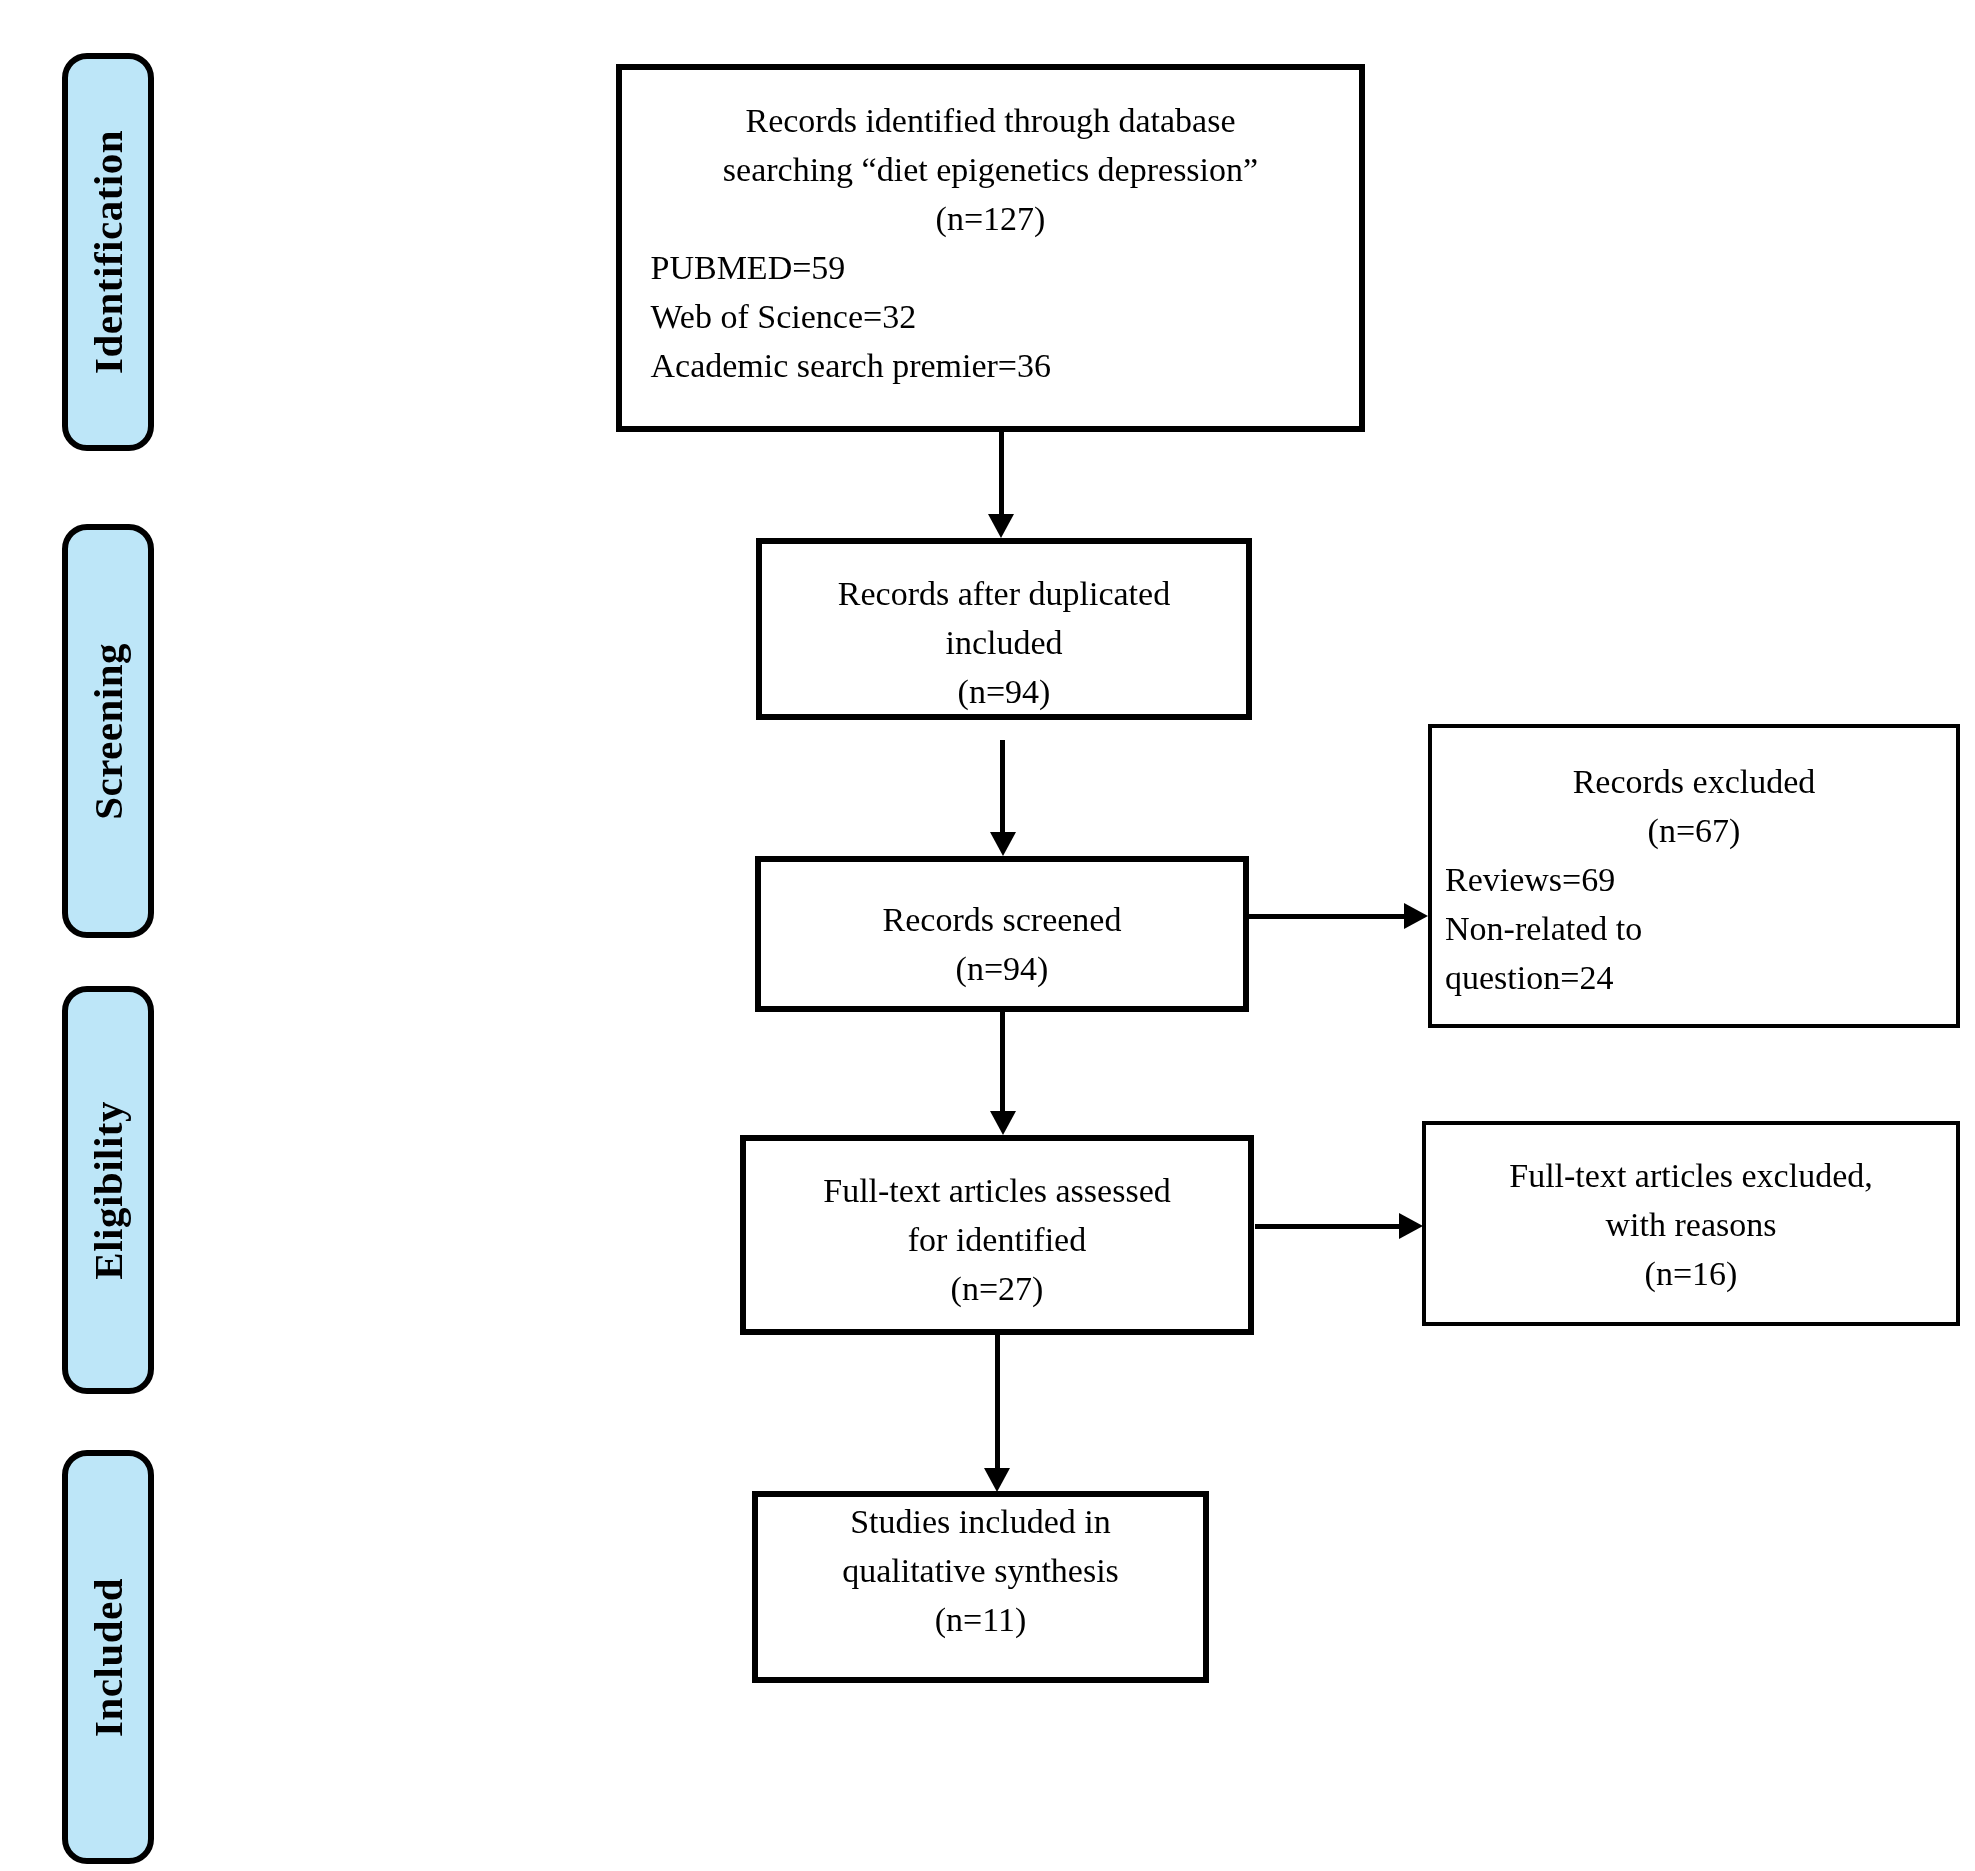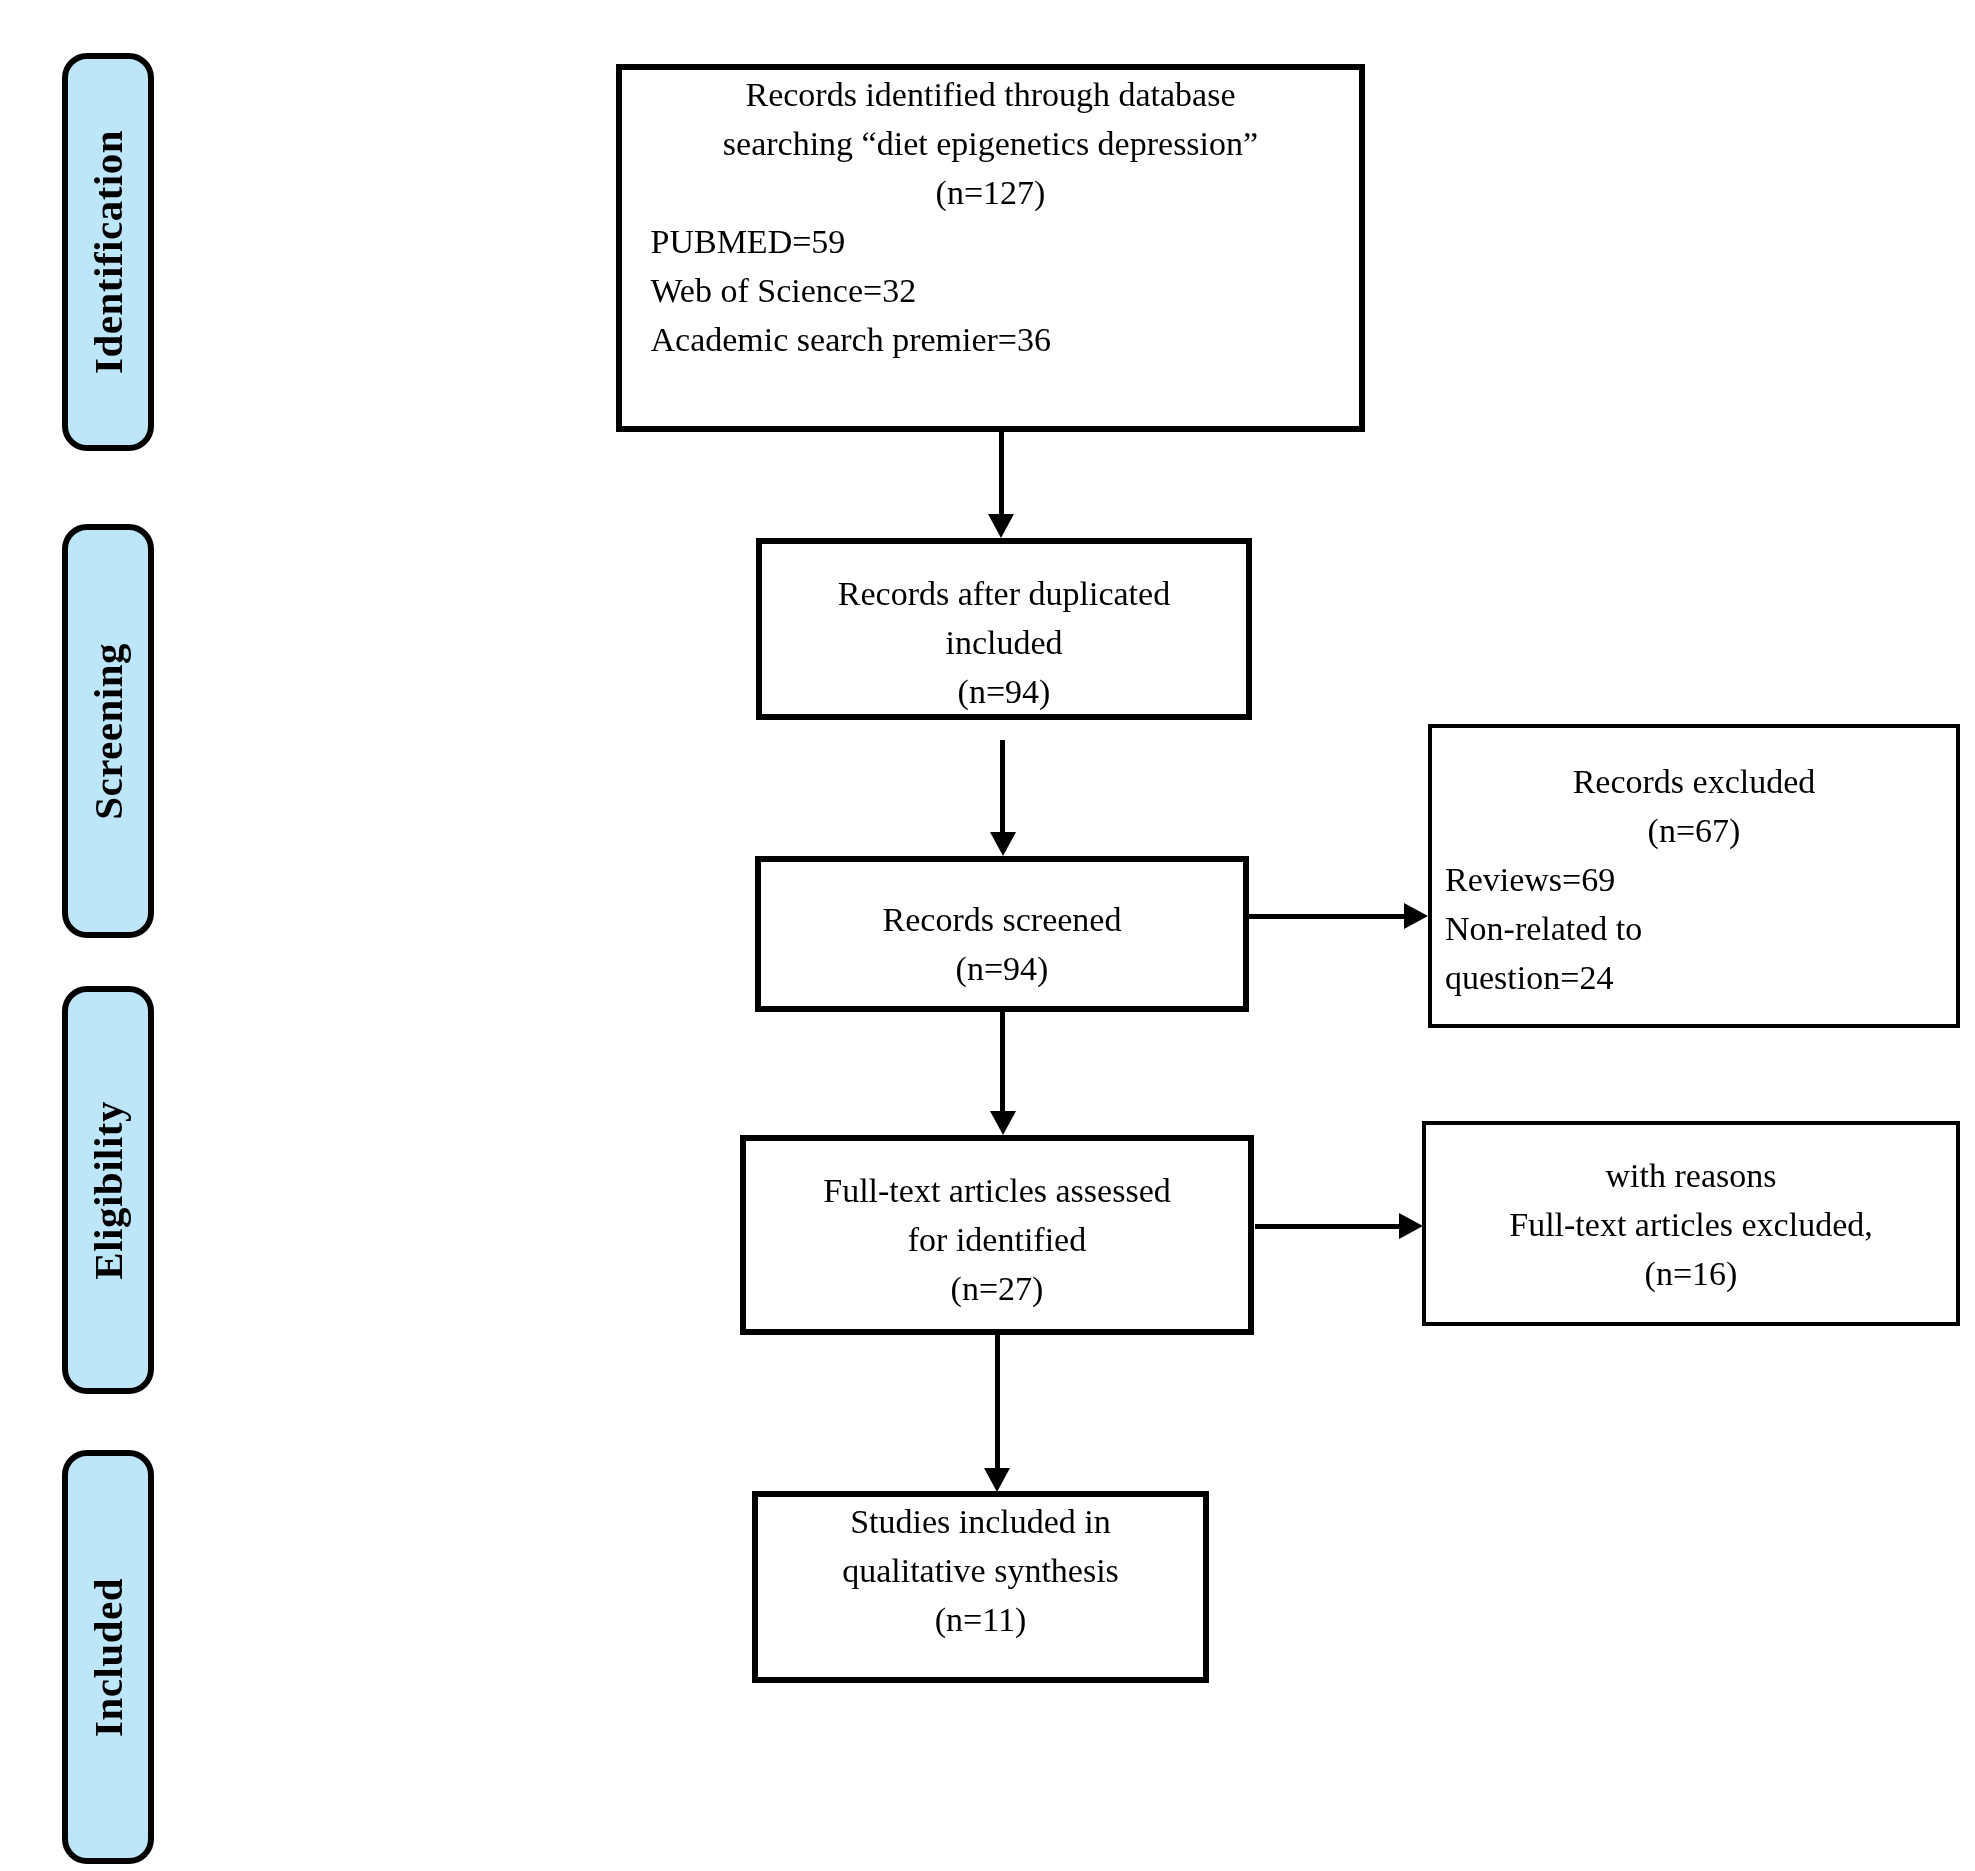--- a/index.html
+++ b/index.html
@@ -39,21 +39,21 @@
     background: #ffffff;
     border: 6.2px solid #000000;
     font-size: 34px; color: #000;
     line-height: 49px;
     text-align: center;
   }
   .fbox.thin { border-width: 4.7px; }
   .fbox .count { font-weight: normal; }
   .fbox .left-line { text-align: left; }
 
-  #box-identified { left: 616px; top: 64px;  width: 749px; height: 368px; }
+  #box-identified { left: 616px; top: 64px;  width: 749px; height: 368px; padding-top: 26px; }
   #box-identified .left-line { padding-left: 28.5px; }
   #box-deduplicated { left: 756px; top: 538px; width: 496px;  height: 182px; padding-top: 25px; }
   #box-screened    { left: 755px; top: 856px; width: 494px;  height: 156px; padding-top: 33px; }
   #box-fulltext    { left: 740px; top: 1135px; width: 514px;  height: 200px; padding-top: 25px; }
   #box-included    { left: 752px; top: 1491px; width: 457px; height: 192px; padding-top: 0; }
 
   #box-records-excluded { left: 1428px; top: 724px; width: 532px; height: 304px; padding-top: 28.5px; }
   #box-records-excluded .left-line { padding-left: 13px; }
   #box-fulltext-excluded { left: 1422px; top: 1121px; width: 538px; height: 205px; padding-top: 26px; }
 
@@ -134,22 +134,22 @@
   <div class="fbox" id="box-fulltext">
     <div>Full-text articles assessed</div>
     <div>for identified</div>
     <div class="count">(n=27)</div>
   </div>
 
   <div class="hline" style="left:1255px; top:1224px; width:145px;"></div>
   <div class="head-right" style="left:1399px; top:1213px;"></div>
 
   <div class="fbox thin" id="box-fulltext-excluded">
+    <div>Full-text articles excluded,</div>
     <div>with reasons</div>
-    <div>Full-text articles excluded,</div>
     <div class="count">(n=16)</div>
   </div>
 
   <div class="vline" style="left:995px; top:1335px; height:136px;"></div>
   <div class="head-down" style="left:984px; top:1468px;"></div>
 
   <div class="fbox" id="box-included">
     <div>Studies included in</div>
     <div>qualitative synthesis</div>
     <div class="count">(n=11)</div>

